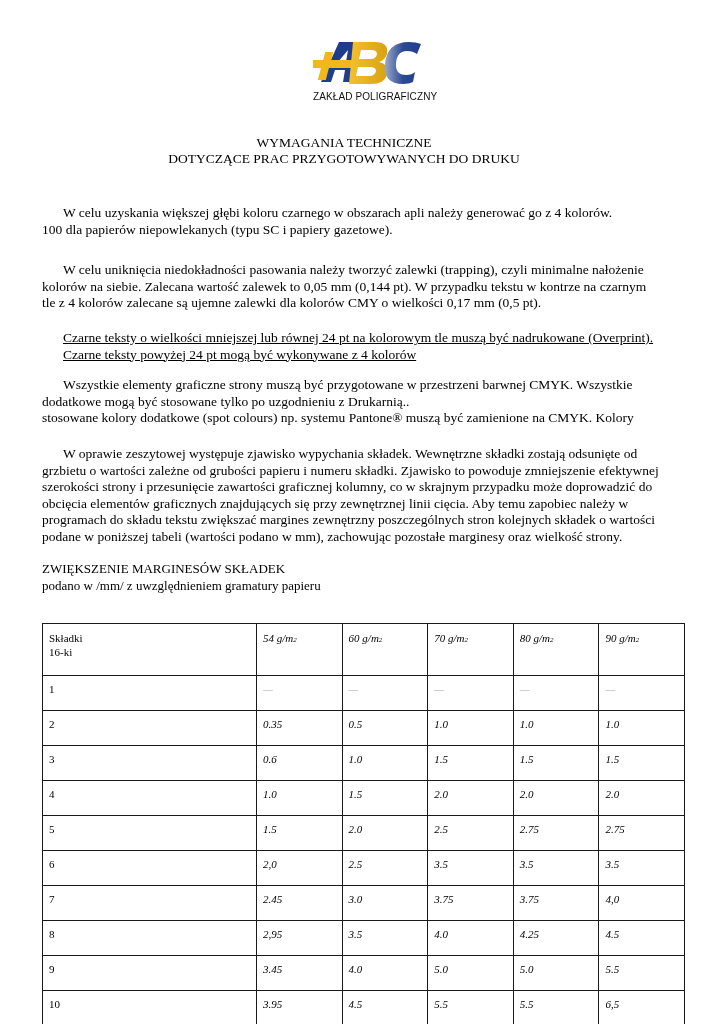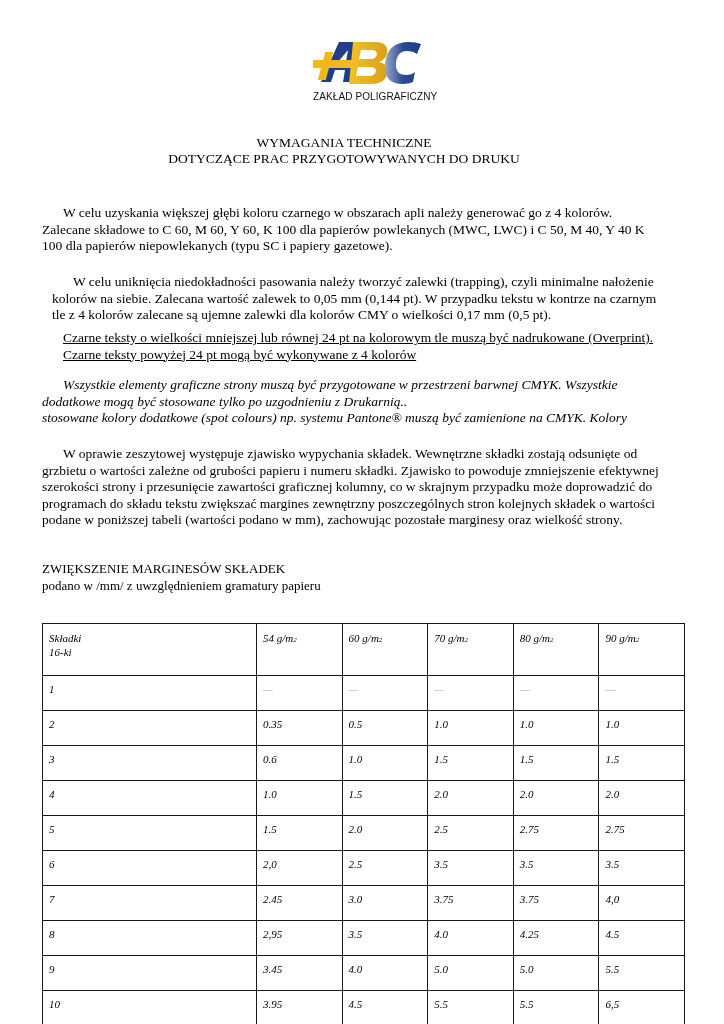--- a/index.html
+++ b/index.html
@@ -35,21 +35,21 @@
     table.margins {
       position: absolute; left: 42px; top: 623px;
       width: 643px; border-collapse: collapse;
       font-size: 11px;
     }
     table.margins td {
       border: 1.5px solid #1a1a1a; padding: 7px 6px 0 6px;
       vertical-align: top; height: 35px; box-sizing: border-box;
     }
     table.margins tr.head td { height: 52px; line-height: 14px; }
-    table.margins td.c0 { width: 200px; font-style: italic; }
+    table.margins td.c0 { width: 200px; }
     table.margins td.cn { width: 80px; font-style: italic; }
     .dash { color: #aaaaaa; }
     .unit-sub { font-size: 7px; }
   </style>
 </head>
 <body>
 
 <div class="logo">
   <svg width="110" height="52" viewBox="0 0 110 52">
     <defs>
@@ -77,45 +77,45 @@
   <div class="logo-caption">ZAKŁAD POLIGRAFICZNY</div>
 </div>
 
 <div class="title">
   <div>WYMAGANIA TECHNICZNE</div>
   <div>DOTYCZĄCE PRAC PRZYGOTOWYWANYCH DO DRUKU</div>
 </div>
 
 <div class="para" style="top:205px;">
   <span class="line indent">W celu uzyskania większej głębi koloru czarnego w obszarach apli należy generować go z 4 kolorów.</span>
-  <span class="line">Zalecane składowe to C 60, M 60, Y 60, K 100 dla papierów powlekanych (MWC, LWC) i C 50, M 40, Y 40 K</span>
   <span class="line">100 dla papierów niepowlekanych (typu SC i papiery gazetowe).</span>
 </div>
 
-<div class="para" style="top:274px;margin-left:10px;">
+<div class="para" style="top:262px;">
   <span class="line indent">W celu uniknięcia niedokładności pasowania należy tworzyć zalewki (trapping), czyli minimalne nałożenie</span>
   <span class="line">kolorów na siebie. Zalecana wartość zalewek to 0,05 mm (0,144 pt). W przypadku tekstu w kontrze na czarnym</span>
   <span class="line">tle z 4 kolorów zalecane są ujemne zalewki dla kolorów CMY o wielkości 0,17 mm (0,5 pt).</span>
 </div>
 
 <div class="para" style="top:330px;text-decoration:underline;">
   <span class="line indent">Czarne teksty o wielkości mniejszej lub równej 24 pt na kolorowym tle muszą być nadrukowane (Overprint).</span>
   <span class="line indent">Czarne teksty powyżej 24 pt mogą być wykonywane z 4 kolorów</span>
 </div>
 
-<div class="para" style="top:377px;font-style:italic;">
+<div class="para" style="top:377px;">
   <span class="line indent">Wszystkie elementy graficzne strony muszą być przygotowane w przestrzeni barwnej CMYK. Wszystkie</span>
   <span class="line">dodatkowe mogą być stosowane tylko po uzgodnieniu z Drukarnią..</span>
   <span class="line">stosowane kolory dodatkowe (spot colours) np. systemu Pantone® muszą być zamienione na CMYK. Kolory</span>
 </div>
 
 <div class="para" style="top:446px;">
   <span class="line indent">W oprawie zeszytowej występuje zjawisko wypychania składek. Wewnętrzne składki zostają odsunięte od</span>
   <span class="line">grzbietu o wartości zależne od grubości papieru i numeru składki. Zjawisko to powoduje zmniejszenie efektywnej</span>
   <span class="line">szerokości strony i przesunięcie zawartości graficznej kolumny, co w skrajnym przypadku może doprowadzić do</span>
+  <span class="line">obcięcia elementów graficznych znajdujących się przy zewnętrznej linii cięcia. Aby temu zapobiec należy w</span>
   <span class="line">programach do składu tekstu zwiększać margines zewnętrzny poszczególnych stron kolejnych składek o wartości</span>
   <span class="line">podane w poniższej tabeli (wartości podano w mm), zachowując pozostałe marginesy oraz wielkość strony.</span>
 </div>
 
 <div class="heading">
   <div>ZWIĘKSZENIE MARGINESÓW SKŁADEK</div>
   <div>podano w /mm/ z uwzględnieniem gramatury papieru</div>
 </div>
 
 <table class="margins">

